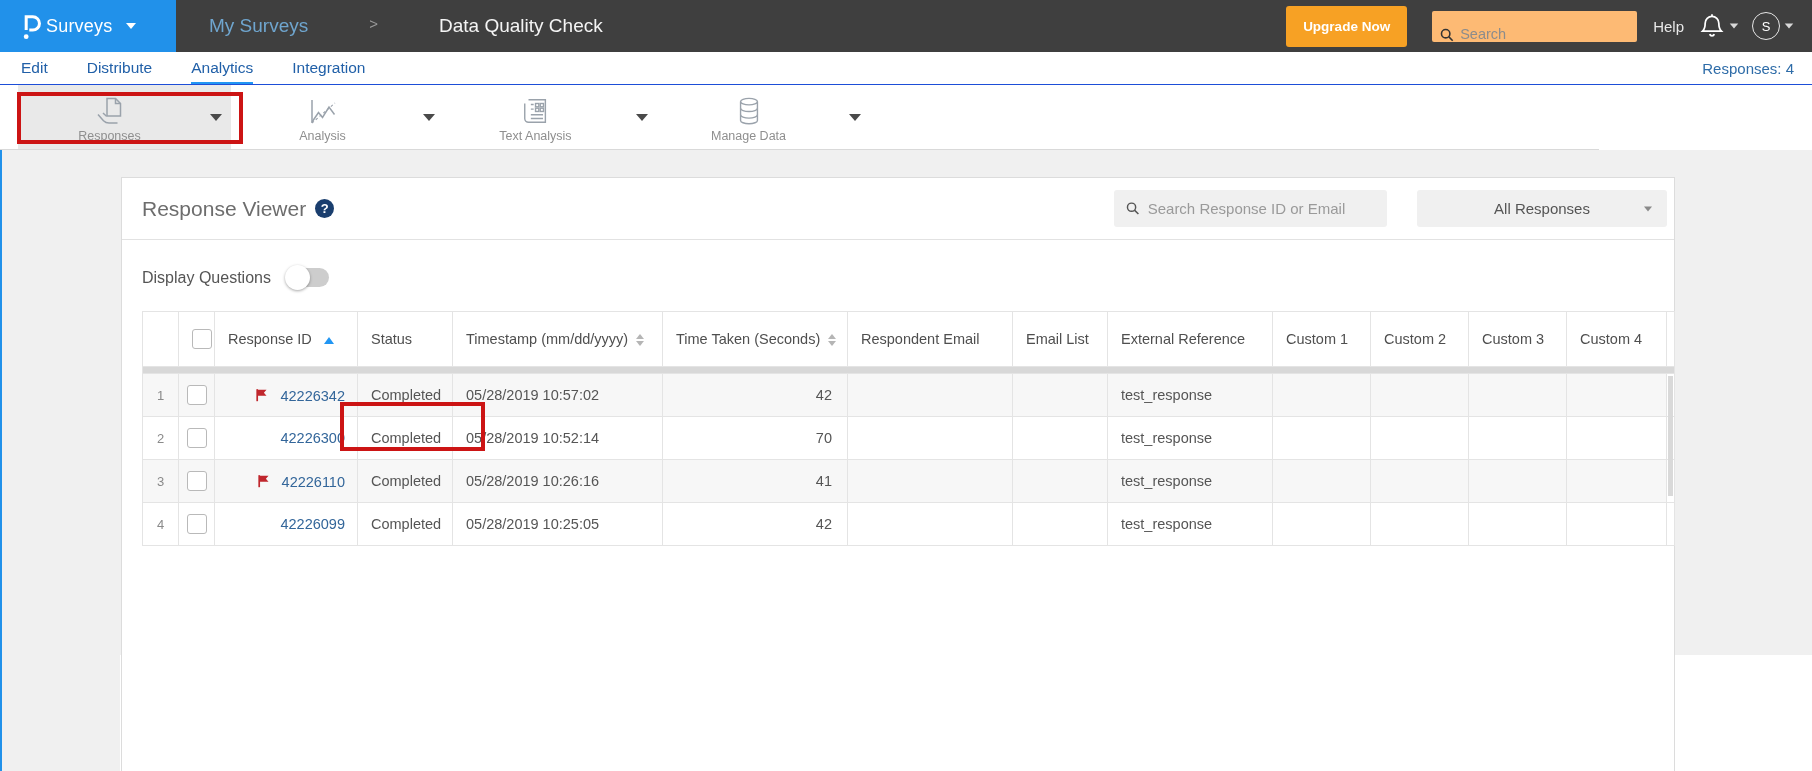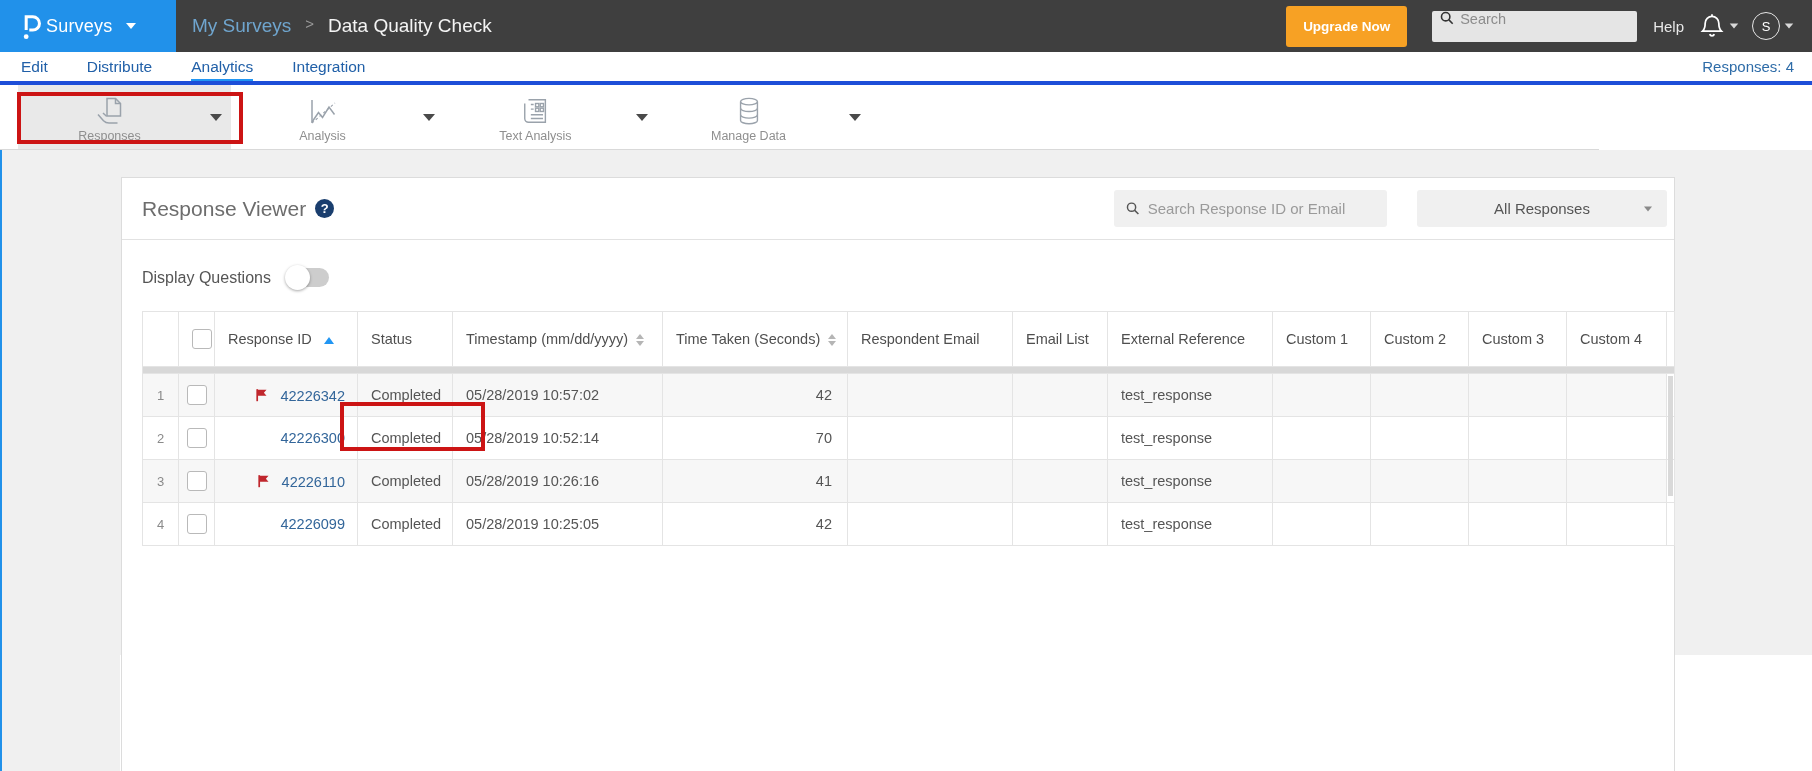--- a/index.html
+++ b/index.html
@@ -8,44 +8,44 @@
 
   
   .header { position:absolute; top:0; left:0; width:1812px; height:52px; background:#3f3f3f;
     display:flex; align-items:center; z-index:5; }
   .logo-block { width:176px; height:52px; background:#2191ea; display:flex; align-items:center;
     padding-left:20px; cursor:pointer; }
   .logo-block .product { color:#fff; font-size:18px; margin-left:3px; letter-spacing:.2px; }
   .tri-down { width:0; height:0; border-left:5px solid transparent; border-right:5px solid transparent;
     border-top:6px solid #fff; display:inline-block; }
   .logo-block .tri-down { margin-left:14px; }
-  .breadcrumb { display:flex; align-items:flex-start; margin-left:16px; font-size:19px; }
+  .breadcrumb { display:flex; align-items:flex-start; margin-left:33px; font-size:19px;gap:47px; }
   .breadcrumb .parent { color:#6fa5ce; cursor:pointer; }
   .breadcrumb .sep { color:#9a9a9a; margin:0 14px; font-size:15px; }
   .breadcrumb .current { color:#f4f4f4; }
   .header-right { margin-left:auto; display:flex; align-items:center; padding-right:18px; }
   .upgrade-btn { background:#f7a124; color:#fff; font-weight:bold; font-size:13.5px; border:none;
     border-radius:3px; padding:13px 17px; cursor:pointer; font-family:inherit; }
-  .hsearch { width:205px; height:31px; background:#e5e5e5; border-radius:2px; display:flex;
-    align-items:flex-start; padding:0 8px; margin-left:25px; }
+  .hsearch { width:205px; height:31px; background:#fdba74; border-radius:2px; display:flex;
+    align-items:flex-end; padding:0 8px; margin-left:25px; }
   .hsearch svg { flex:0 0 auto; }
   .hsearch input { border:none; outline:none; width:100%; font-size:14.5px; margin-left:6px;
     font-family:inherit; color:#333; background:transparent; }
   .hsearch input::placeholder { color:#8c8c8c; }
   .help-label { color:#e8e8e8; font-size:15px; margin-left:16px; cursor:pointer; }
   .bell-wrap { display:flex; align-items:center; margin-left:16px; cursor:pointer; }
   .bell-wrap .tri-down { margin-left:5px; border-top-color:#d8d8d8; transform:scale(.85); }
   .avatar-wrap { display:flex; align-items:center; margin-left:13px; cursor:pointer; }
   .avatar { width:28px; height:28px; border:1.5px solid #e6e6e6; border-radius:50%;
     color:#fff; font-size:13px; display:flex; align-items:center; justify-content:center; }
   .avatar-wrap .tri-down { margin-left:4px; border-top-color:#d8d8d8; transform:scale(.85); }
 
   
   .navbar { position:absolute; top:52px; left:0; width:1812px; height:33px; background:#fff;
-    border-bottom:4px solid #1d4ed8; display:flex; align-items:center; padding-left:21px; z-index:4; }
+    border-bottom:1px solid #1d4ed8; display:flex; align-items:center; padding-left:21px; z-index:4; }
   .nav-item { font-size:15.5px; color:#2160a8; margin-right:39px; cursor:pointer; height:100%;
     display:flex; align-items:center; border-bottom:2px solid transparent; padding-top:2px; }
   .nav-item.active { border-bottom-color:#2196f3; }
   .responses-count { margin-left:auto; margin-right:18px; color:#2e6ca8; font-size:15px; }
 
   
   .toolbar { position:absolute; top:85px; left:0; width:1599px; height:65px; background:#fff;
     border-bottom:1px solid #d9d9d9; display:flex; padding-left:18px; z-index:3; }
   .tool-group { width:213px; height:64px; display:flex; align-items:stretch; }
   .tool-group.active { background:#e9e9e9; }

